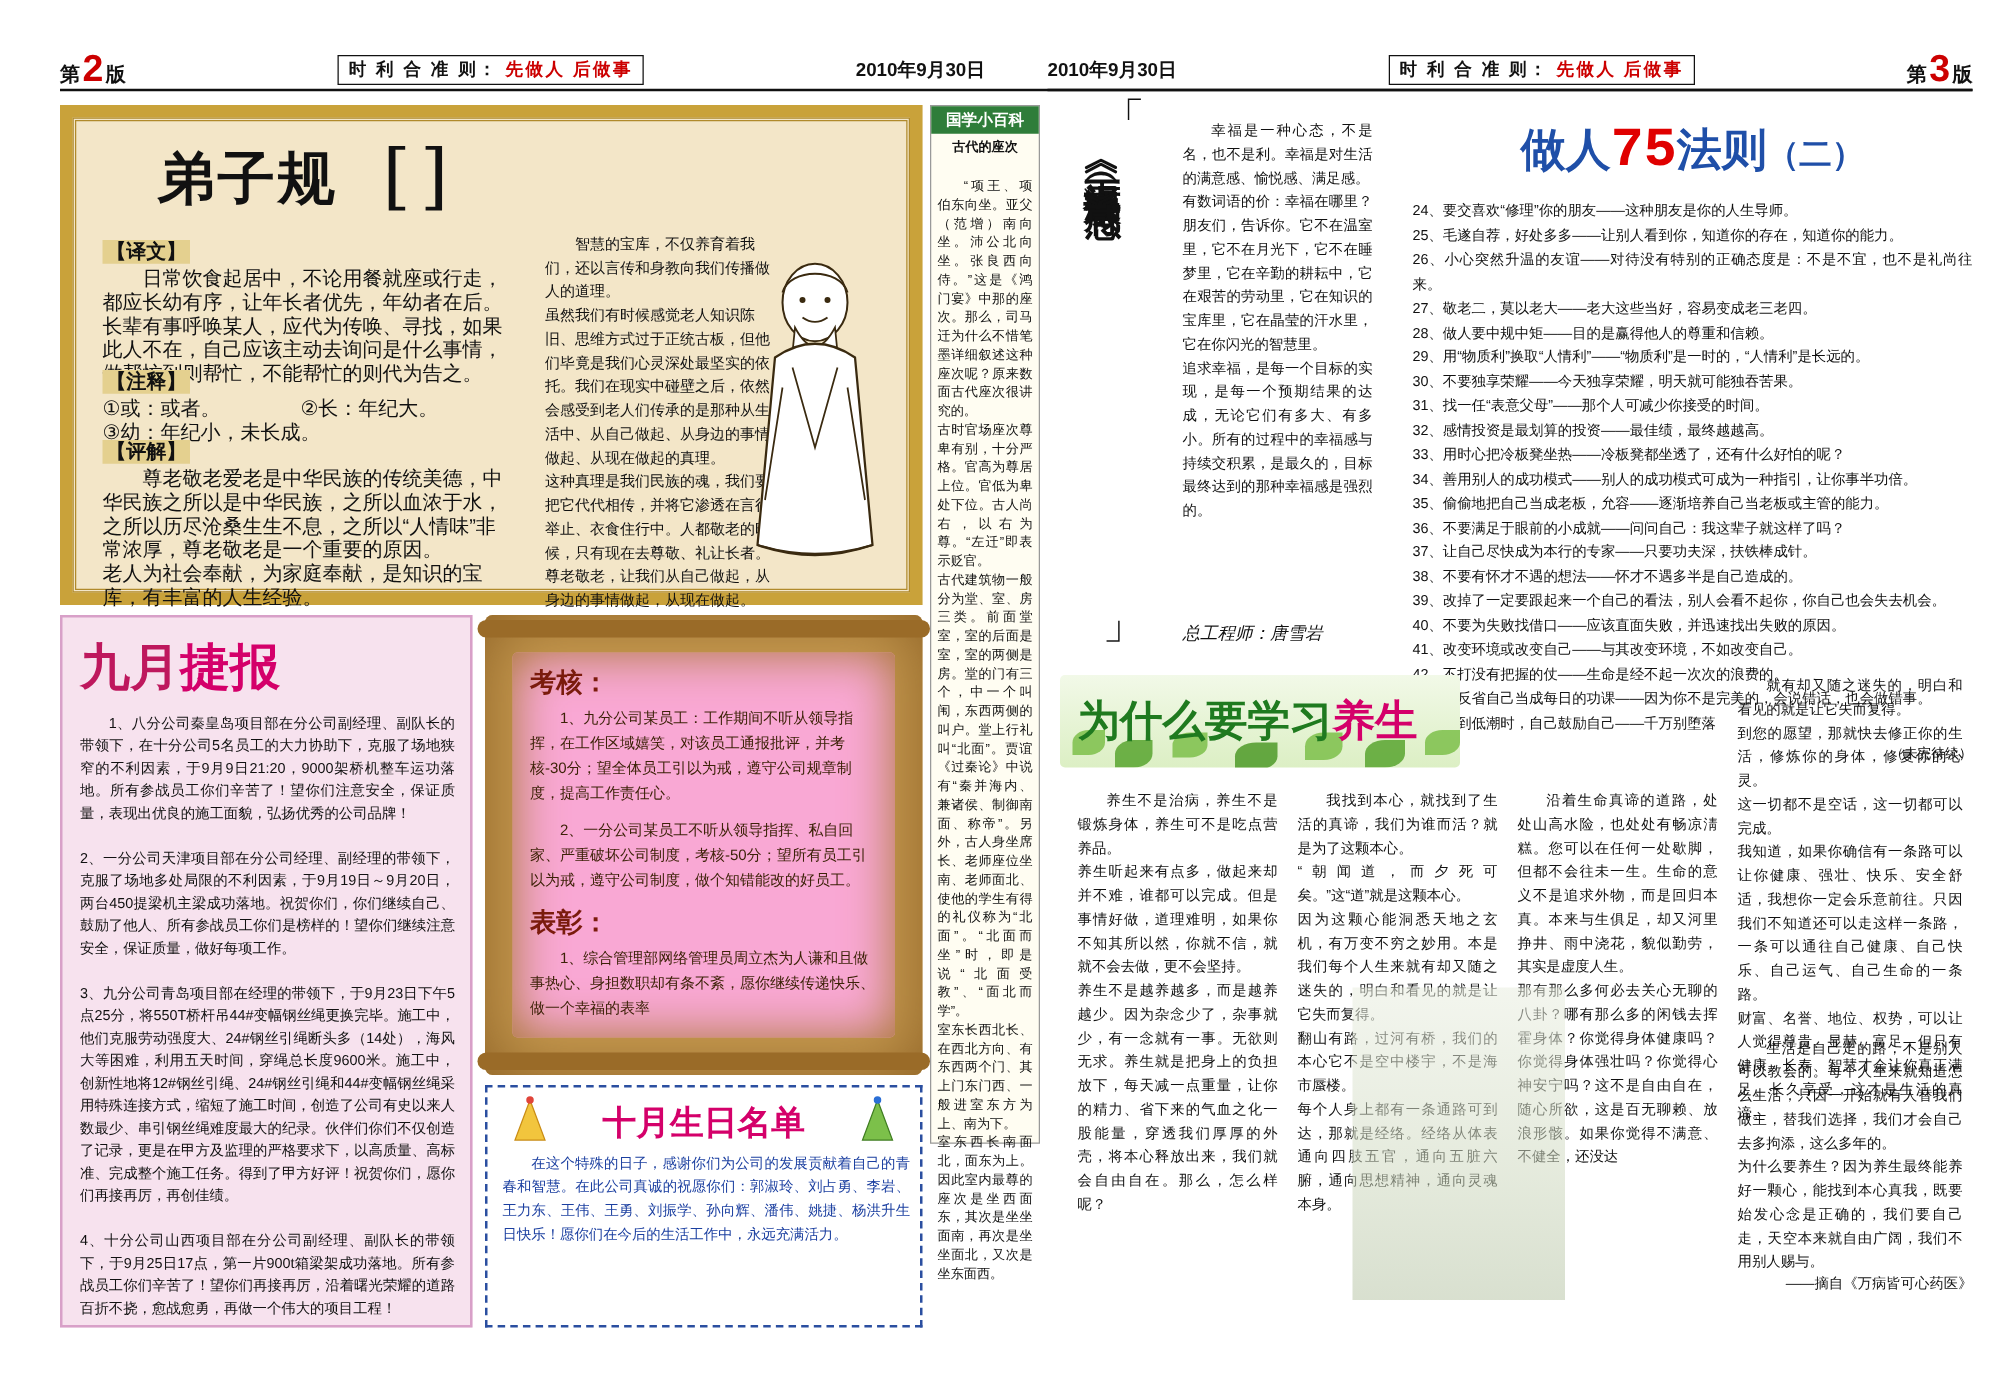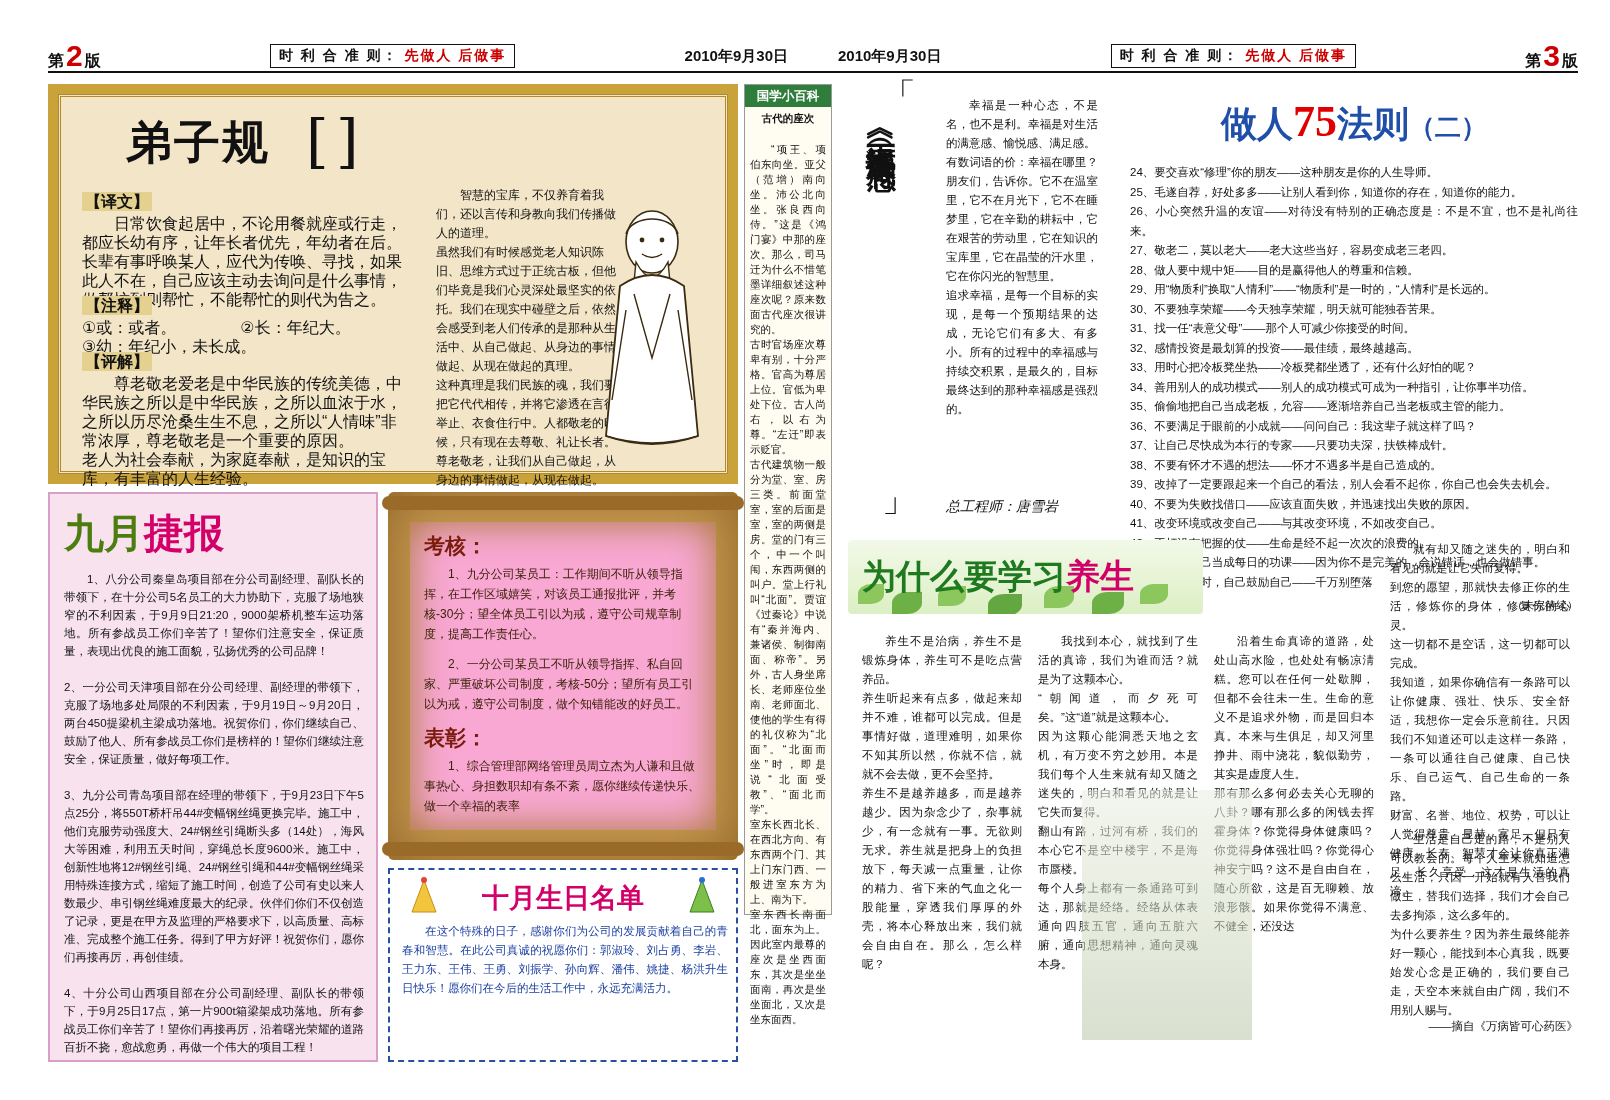--- a/index.html
+++ b/index.html
@@ -29,21 +29,21 @@
   .dz-verse{position:absolute;left:248px;top:18px;font-size:23px;line-height:34px;font-family:"DejaVu Serif",serif;}
   .dz-verse .brk{font-size:58px;line-height:58px;vertical-align:-14px;}
   .dz-sec{position:absolute;left:24px;width:330px;font-size:16px;line-height:19px;}
   .dz-sec .lab{display:inline-block;font-weight:bold;background:#e4d08f;padding:0 3px;margin-bottom:3px;}
   .dz-right{position:absolute;left:378px;top:92px;width:180px;font-size:12px;line-height:19px;}
   .sage{position:absolute;right:16px;top:96px;width:120px;height:270px;}
 
   
   #jiebao{left:48px;top:492px;width:330px;height:570px;background:#f7e2ee;border:2px solid #d8a0c8;}
   .jb-title{position:absolute;left:14px;top:12px;font-size:40px;font-weight:bold;font-family:"DejaVu Serif",serif;}
-  .jb-title .p{color:#4d7c0f;}
+  .jb-title .p{color:#be185d;}
   .jb-title .r{color:#d4006a;}
   .jb-body{position:absolute;left:14px;top:76px;width:300px;height:480px;font-size:11.5px;line-height:18px;text-align:justify;}
 
   
   #scroll{left:388px;top:492px;width:350px;height:368px;background:#c79a51;border-radius:6px;
      box-shadow:inset 0 0 60px #8a5f22;}
   #scroll:before,#scroll:after{content:"";position:absolute;left:-6px;right:-6px;height:14px;background:#9a6b28;border-radius:7px;}
   #scroll:before{top:4px;} #scroll:after{bottom:4px;}
   .sc-inner{position:absolute;left:22px;right:22px;top:30px;bottom:30px;background:#f9a8d4;border-radius:4px;
      box-shadow:inset 0 0 40px #a5762f;padding:10px 14px;box-sizing:border-box;}
@@ -65,28 +65,28 @@
   .xf-brk{position:absolute;font-size:34px;line-height:30px;font-family:"DejaVu Serif",serif;}
   .xf-title{position:absolute;left:12px;top:34px;font-size:30px;font-weight:bold;font-family:"DejaVu Serif",serif;
      writing-mode:vertical-rl;text-orientation:upright;letter-spacing:2px;height:360px;}
 
   
   .xf-col{position:absolute;top:96px;width:152px;font-size:11.5px;line-height:19px;text-align:justify;}
   .xf-sign{position:absolute;font-size:14px;font-style:italic;}
 
   
   #zuoren{left:1130px;top:96px;width:448px;height:420px;}
-  .zr-title{font-size:36px;font-weight:bold;color:#1f4fa8;font-family:Liberation Serif, serif;text-align:center;}
+  .zr-title{font-size:36px;font-weight:bold;color:#1f4fa8;font-family:Liberation Mono, monospace;text-align:center;}
   .zr-title .num{color:#e00000;font-size:44px;}
   .zr-list{margin-top:14px;font-size:11.5px;line-height:19.5px;text-align:justify;}
   .zr-cont{text-align:right;font-size:11px;margin-top:6px;}
 
   
   #yangsheng{left:848px;top:540px;width:730px;height:500px;}
-  .ys-banner{position:absolute;left:0;top:0;width:355px;height:74px;
+  .ys-banner{position:absolute;left:0;top:0;width:320px;height:74px;
      background:linear-gradient(180deg,#f2f9e8,#dcefc4);border-radius:4px;overflow:hidden;}
   .ys-banner .t{position:absolute;left:14px;top:14px;font-size:34px;font-weight:bold;font-family:"DejaVu Serif",serif;}
   .ys-banner .t .g{color:#1f7a1f;}
   .ys-banner .t .r{color:#d4006a;}
   .leafdot{position:absolute;border-radius:50% 0;background:#7cc04a;opacity:.85;}
   .ys-col{position:absolute;width:160px;font-size:11.5px;line-height:19px;text-align:justify;}
   .ys-src{position:absolute;right:0;bottom:6px;font-size:11.5px;}
   .photo{position:absolute;left:1082px;top:790px;width:170px;height:250px;
      background:linear-gradient(180deg,#e9eee0,#cfd9c0 60%,#b9c6a8);opacity:.55;}
 </style>

